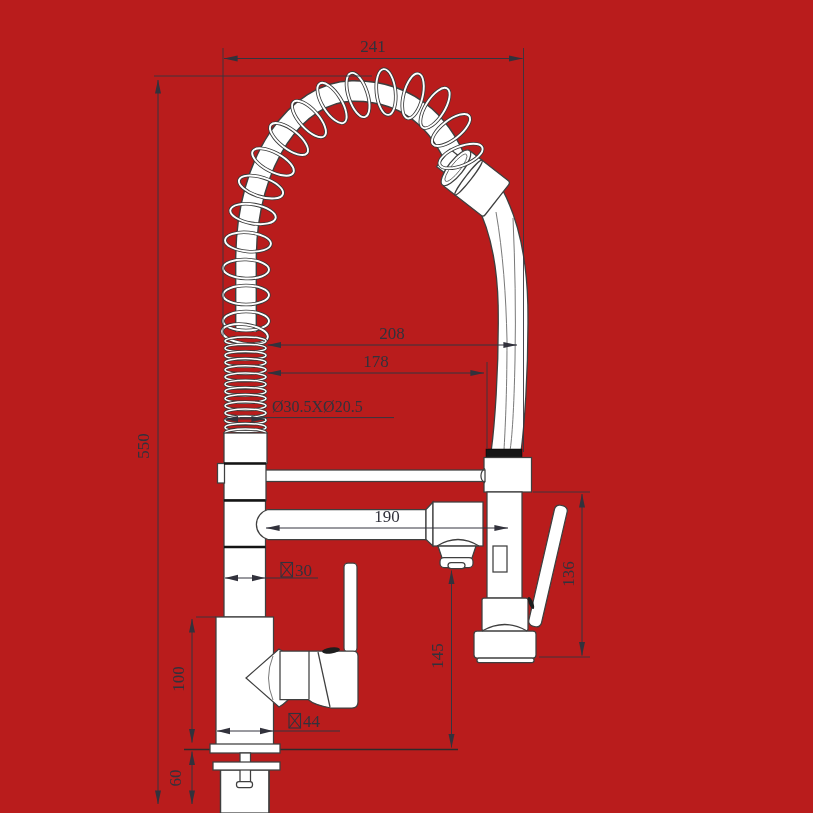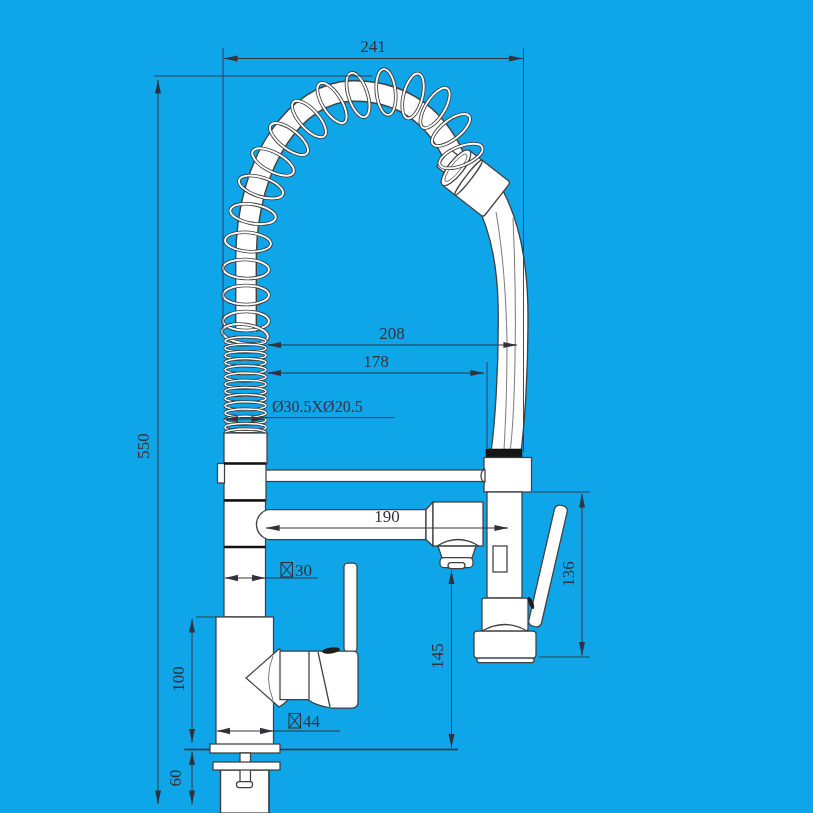--- a/index.html
+++ b/index.html
@@ -1,16 +1,16 @@
 <!DOCTYPE html>
 <html><head>
 <meta charset="utf-8">
 <style>
   html,body{margin:0;padding:0;background:#ffffff;}
-  .canvas{position:relative;width:813px;height:813px;background:#0ea5e9;overflow:hidden;}
+  .canvas{position:relative;width:813px;height:813px;background:#b91c1c;overflow:hidden;}
   svg{display:block;}
   .geo{stroke:#3f3f3f;stroke-width:1.25;fill:none;}
   .geow{stroke:#3f3f3f;stroke-width:1.25;fill:#ffffff;}
   .heavy{stroke:#141414;stroke-width:2.6;fill:none;}
   .thin{stroke:#6a6a6a;stroke-width:0.9;fill:none;}
   .dimline{stroke:#35353f;stroke-width:1;fill:none;}
   .extline{stroke:#35353f;stroke-width:0.9;fill:none;}
   .dimtxt{font-family:"Liberation Serif", serif;font-size:17px;fill:#32323c;}
   .dimtxt.small{font-size:16px;}
   .arrowfill{fill:#32323c;stroke:none;}

